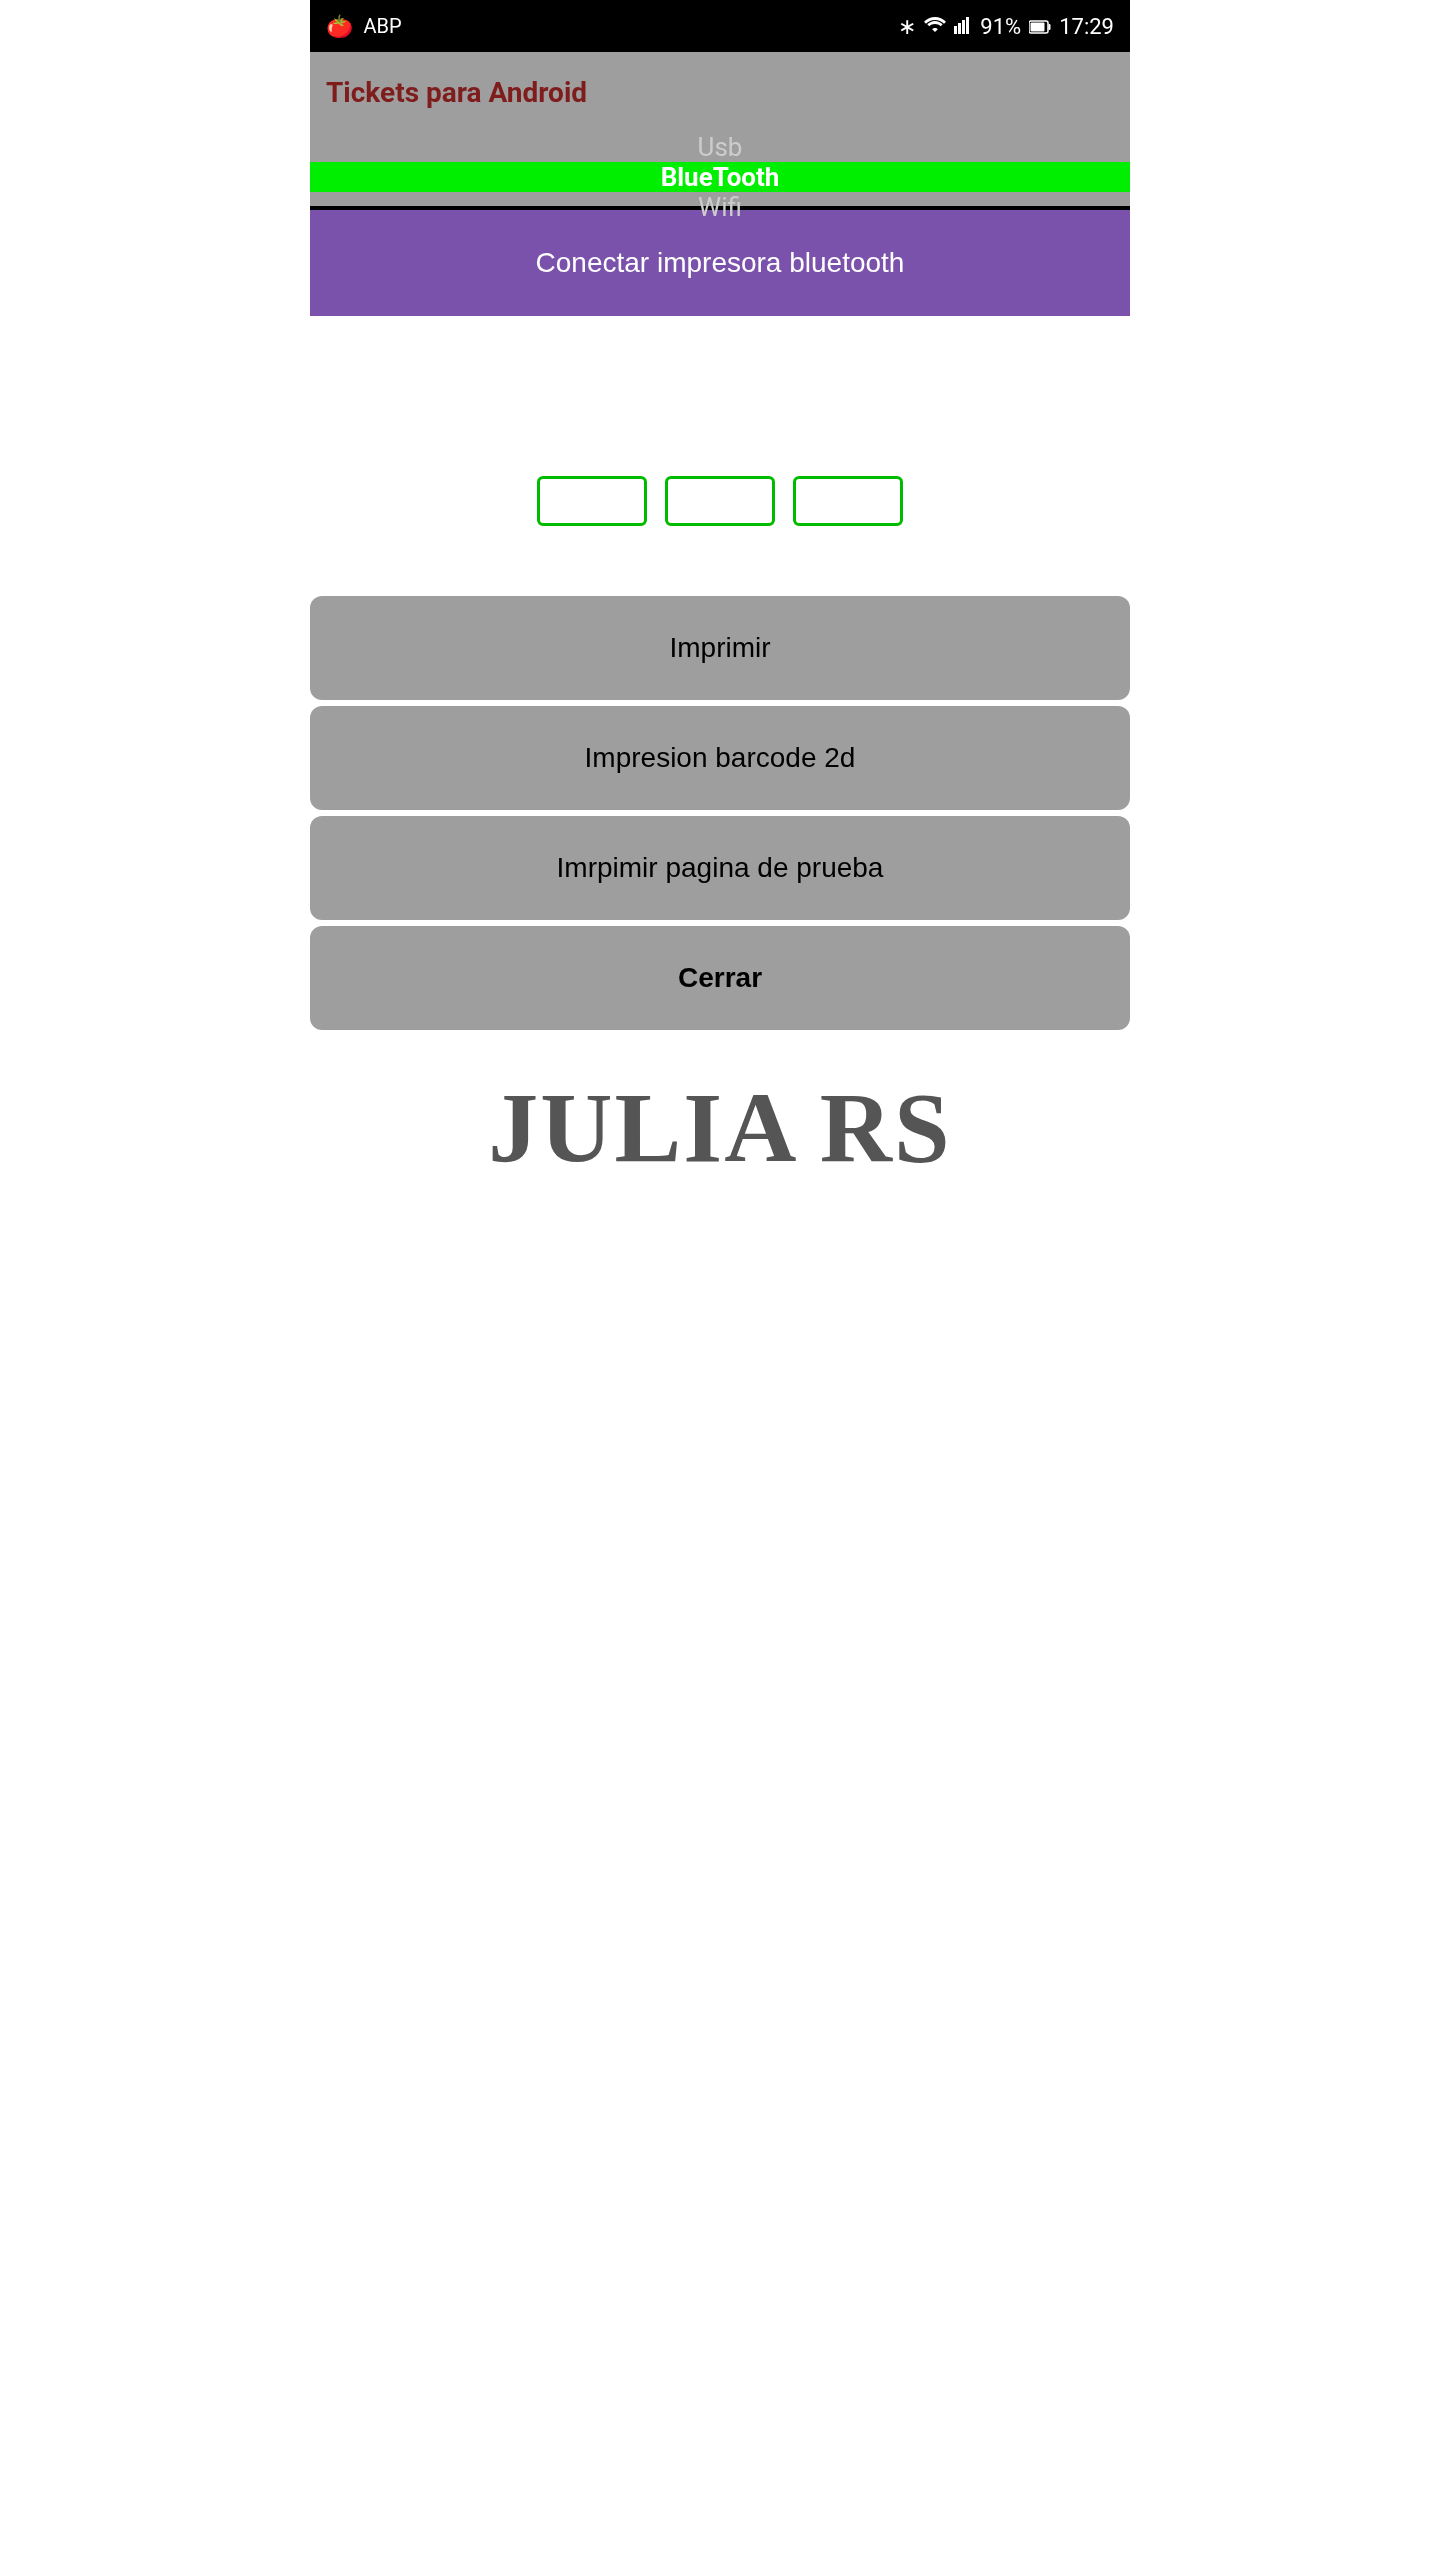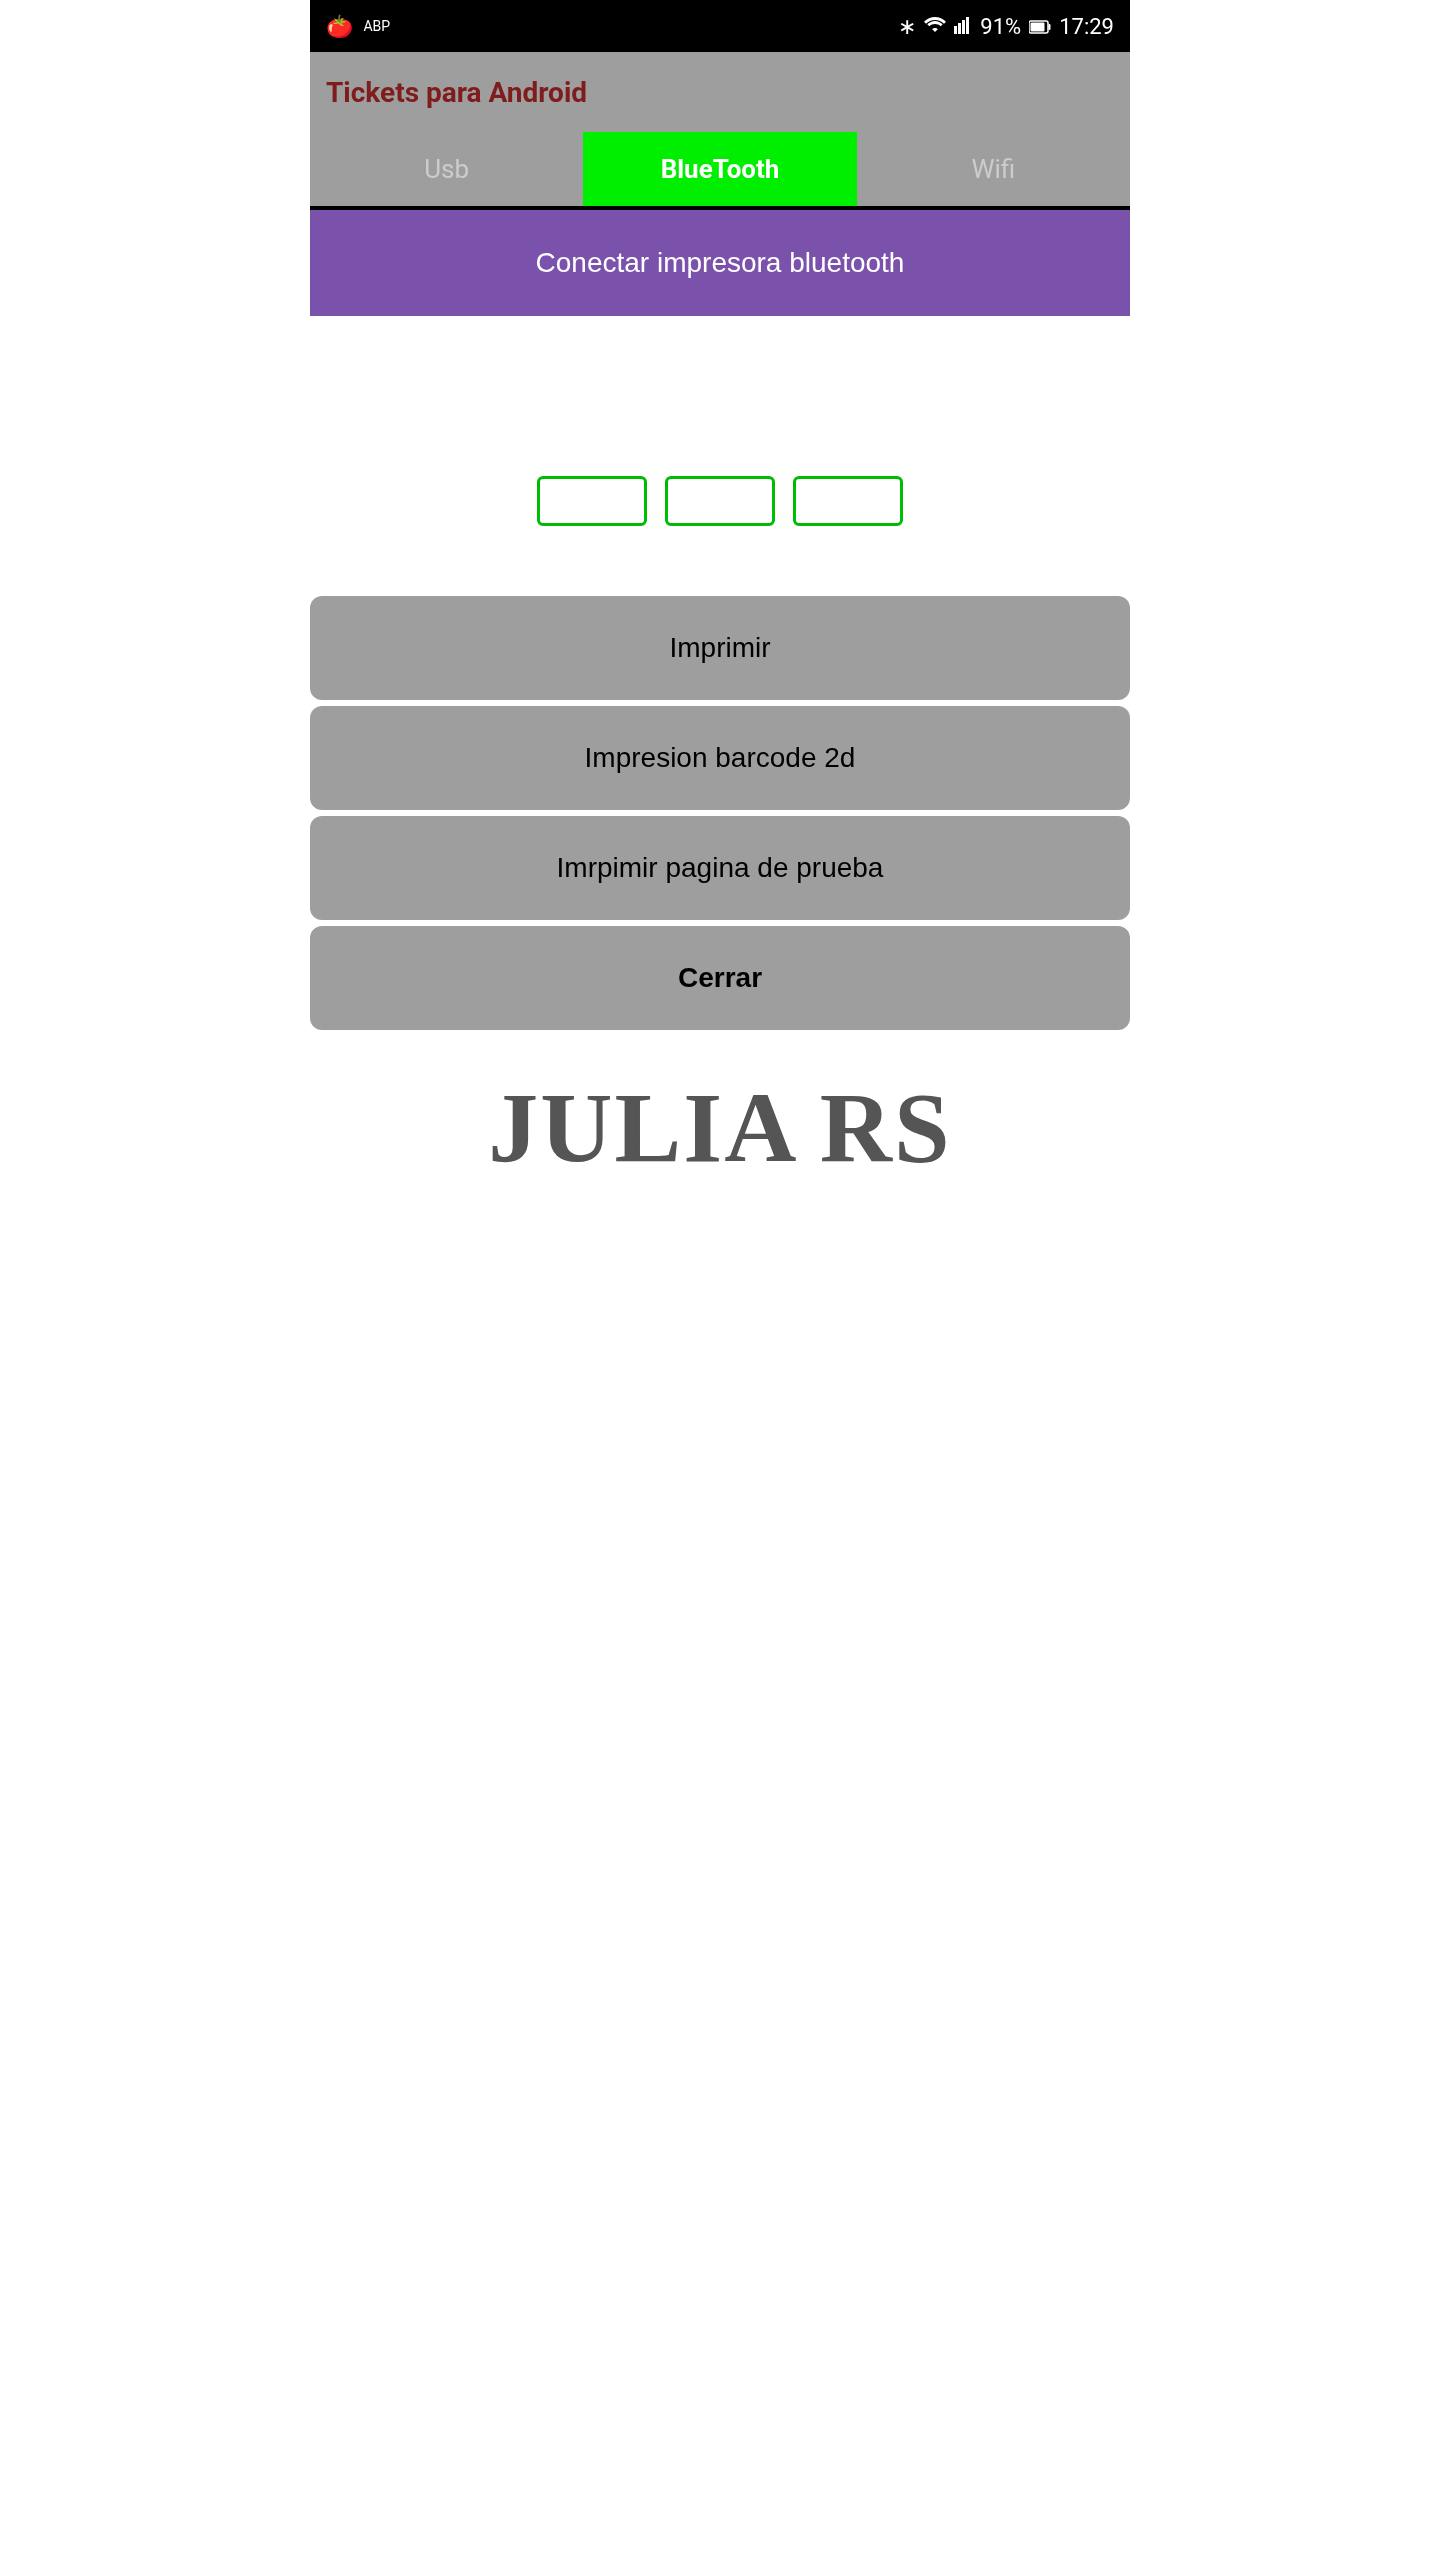--- a/index.html
+++ b/index.html
@@ -37,21 +37,21 @@
     }
 
     .status-right {
       display: flex;
       align-items: center;
       gap: 8px;
       font-size: 22px;
     }
 
     .status-icon {
-      font-size: 14px;
+      font-size: 20px;
     }
 
     
     .app-bar {
       background: #9e9e9e;
       padding: 18px 16px;
       height: 80px;
       display: flex;
       align-items: center;
     }
@@ -61,20 +61,21 @@
       font-size: 28px;
       font-weight: bold;
     }
 
     
     .tab-bar {
       background: #9e9e9e;
       display: flex;
       height: 78px;
       border-bottom: 4px solid #000000;
+      flex-direction: column;
     }
 
     .tab-item {
       flex: 1;
       display: flex;
       align-items: center;
       justify-content: center;
       cursor: pointer;
       font-size: 26px;
       color: #cccccc;

